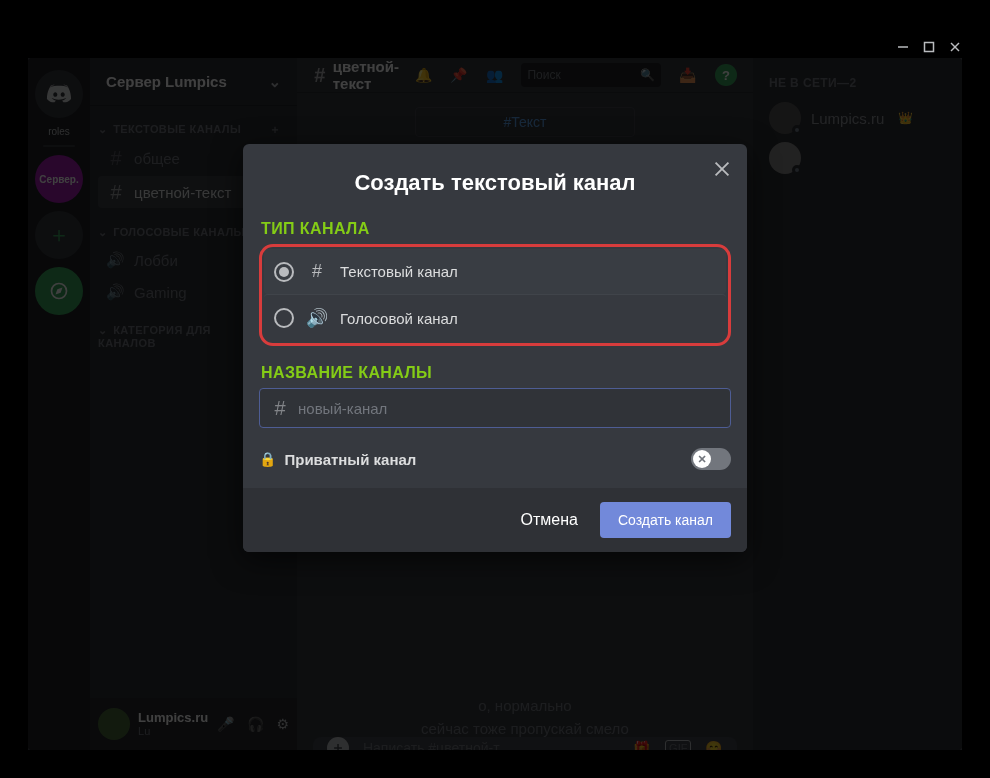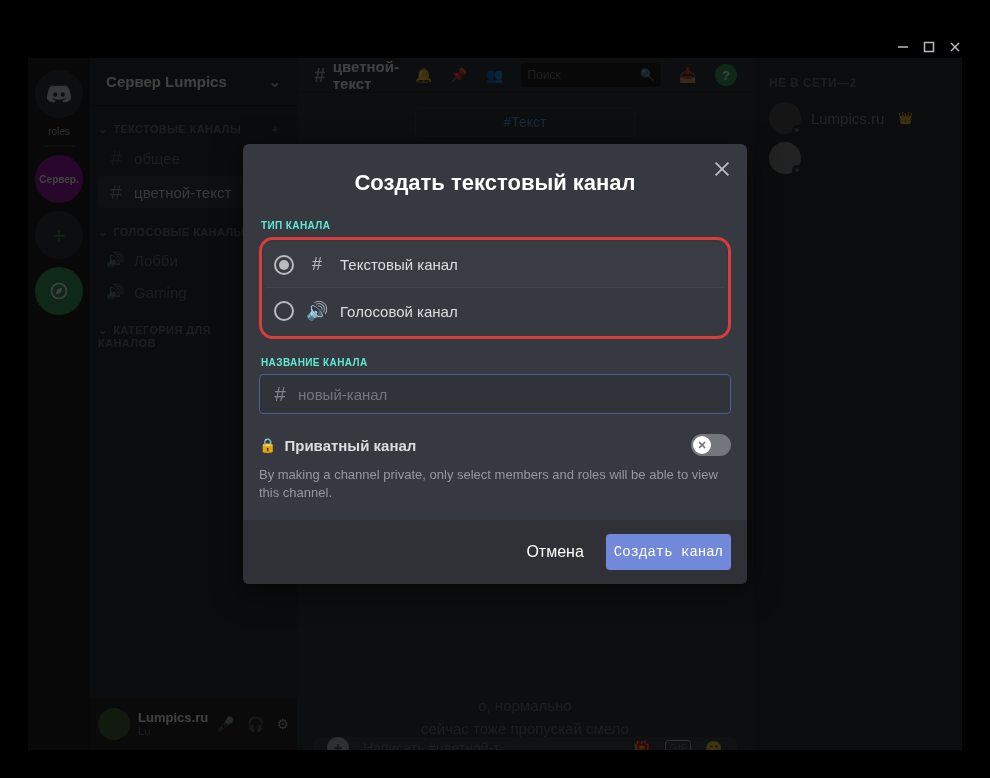--- a/index.html
+++ b/index.html
@@ -77,41 +77,41 @@
   .mem-head{color:var(--txt-muted);font-size:12px;font-weight:600;letter-spacing:0.4px;margin:2px 8px 8px 8px;}
   .mem-item{display:flex;align-items:center;gap:10px;padding:4px 8px;color:#8e9297;font-size:15px;}
   .mem-av{width:32px;height:32px;border-radius:50%;background:#555;position:relative;}
   .mem-av .status{width:10px;height:10px;border-radius:50%;background:#747f8d;position:absolute;right:-1px;bottom:-1px;border:3px solid var(--bg-secondary);}
   .crown{color:var(--yellow);font-size:12px;margin-left:4px;}
   
   .modal{position:absolute;z-index:100;width:504px;left:50%;top:144px;transform:translateX(-50%);background:var(--bg-modal);border-radius:6px;box-shadow:0 8px 30px rgba(0,0,0,0.6);overflow:hidden;}
   .modal-close{position:absolute;right:14px;top:14px;color:#b9bbbe;cursor:pointer;}
   .modal-title{text-align:center;color:#fff;font-size:22px;font-weight:600;padding:26px 40px 10px 40px;}
   .modal-body{padding:4px 16px 18px 16px;}
-  .sect-label{color:#5eead4;font-size:10px;font-weight:600;letter-spacing:0.4px;margin:10px 0 6px 2px;}
+  .sect-label{color:#84cc16;font-size:16px;font-weight:600;letter-spacing:0.4px;margin:10px 0 6px 2px;}
   .type-box{border:3px solid #d83c3c;border-radius:14px;padding:2px;}
   .type-row{display:flex;align-items:center;gap:12px;padding:12px 10px;border-radius:4px;cursor:pointer;}
   .type-row + .type-row{border-top:1px solid rgba(79,84,92,0.4);}
   .type-row.selected{background:rgba(79,84,92,0.15);}
   .radio{width:20px;height:20px;border:2px solid #b9bbbe;border-radius:50%;display:flex;align-items:center;justify-content:center;flex-shrink:0;}
   .radio.selected{border-color:#b9bbbe;}
   .radio .dot{width:10px;height:10px;border-radius:50%;background:#b9bbbe;}
   .type-icon{color:#b9bbbe;width:22px;text-align:center;font-size:18px;}
   .type-label{color:#dcddde;font-size:15px;font-weight:500;}
   .name-input{width:100%;height:40px;background:#303338;border:1px solid var(--input-border);border-radius:4px;display:flex;align-items:center;padding:0 10px;gap:8px;color:var(--txt-muted);font-size:15px;}
   .name-input .hash{opacity:0.6;color:#b9bbbe;}
   .private-row{display:flex;align-items:center;gap:8px;margin-top:20px;}
   .private-row .lock{color:var(--lock);}
   .private-row .plabel{color:#dcddde;font-size:15px;font-weight:600;}
   .toggle{margin-left:auto;width:40px;height:22px;background:#72767d;border-radius:11px;position:relative;}
   .toggle .knob{width:18px;height:18px;border-radius:50%;background:#fff;position:absolute;left:2px;top:2px;display:flex;align-items:center;justify-content:center;color:#72767d;font-size:11px;font-weight:700;}
   .private-desc{color:#96989d;font-size:13px;margin-top:10px;line-height:1.4;}
   .modal-footer{background:var(--bg-modal-footer);height:64px;display:flex;align-items:center;justify-content:flex-end;gap:8px;padding:0 16px;}
   .btn-cancel{background:transparent;border:none;color:#fff;font-size:16px;padding:10px 14px;cursor:pointer;}
-  .btn-primary{background:var(--brand-btn);color:#fff;border:none;border-radius:4px;font-size:14px;padding:10px 8px;cursor:pointer;font-weight:500;font-family:Liberation Mono, monospace;}
+  .btn-primary{background:var(--brand-btn);color:#fff;border:none;border-radius:4px;font-size:14px;padding:10px 18px;cursor:pointer;font-weight:500;}
 </style>
 </head>
 <body>
 
 <div class="outer">
   <div class="window">
     <div class="wordmark">DISCORD</div>
     <div class="win-btns">
       <div class="win-btn">
           <svg width="12" height="12" viewBox="0 0 12 12">
@@ -273,34 +273,33 @@
             <span class="type-icon">#</span>
             <span class="type-label">Текстовый канал</span>
           </div>
           <div class="type-row">
             <span class="radio"></span>
             <span class="type-icon">🔊</span>
             <span class="type-label">Голосовой канал</span>
           </div>
         </div>
 
-        <div class="sect-label" style="margin-top:18px">НАЗВАНИЕ КАНАЛА</div>
+        <div class="sect-label" style="margin-top:18px">НАЗВАНИЕ КАНАЛЫ</div>
         <div class="name-input">
           <span class="hash">#</span>
           <span>новый-канал</span>
         </div>
 
         <div class="private-row">
           <span class="lock">🔒</span>
           <span class="plabel">Приватный канал</span>
           <div class="toggle">
             <div class="knob">✕</div>
           </div>
         </div>
-        <div class="private-desc">By making a channel private, only select members and roles will be able to view this channel.</div>
       </div>
       <div class="modal-footer">
         <button class="btn-cancel">Отмена</button>
         <button class="btn-primary">Создать канал</button>
       </div>
     </div>
 
   </div>
 </div>
 

